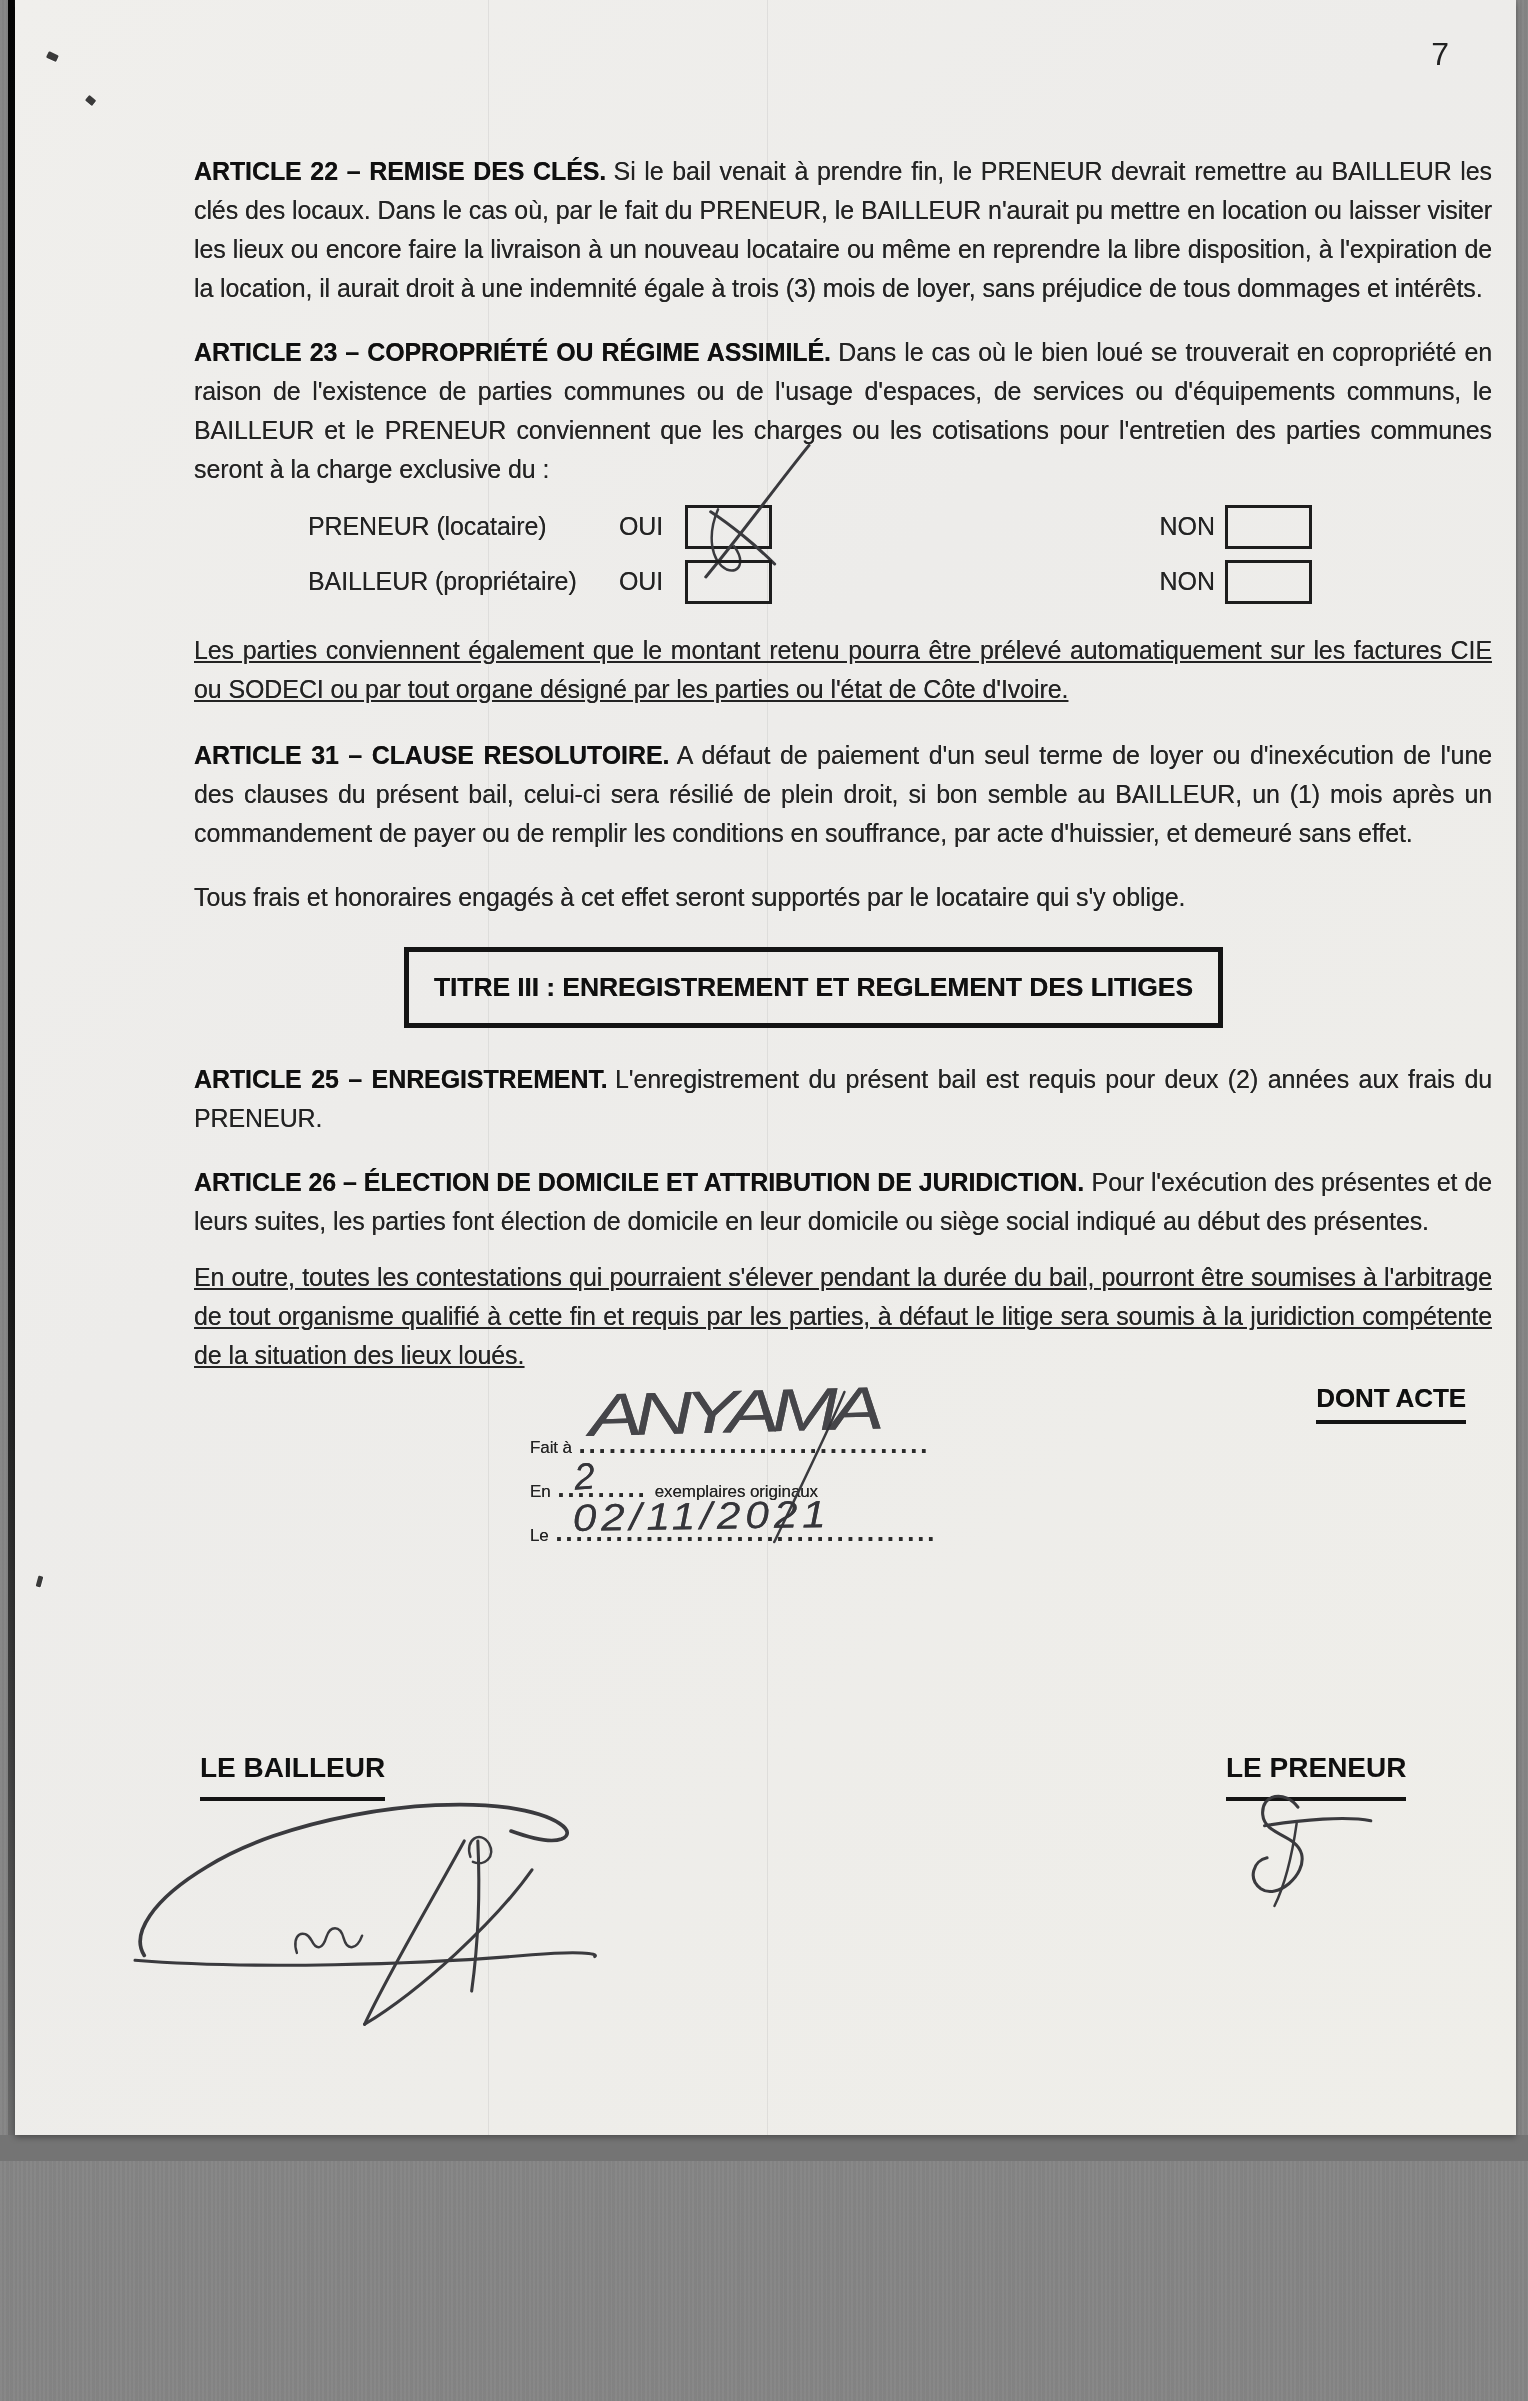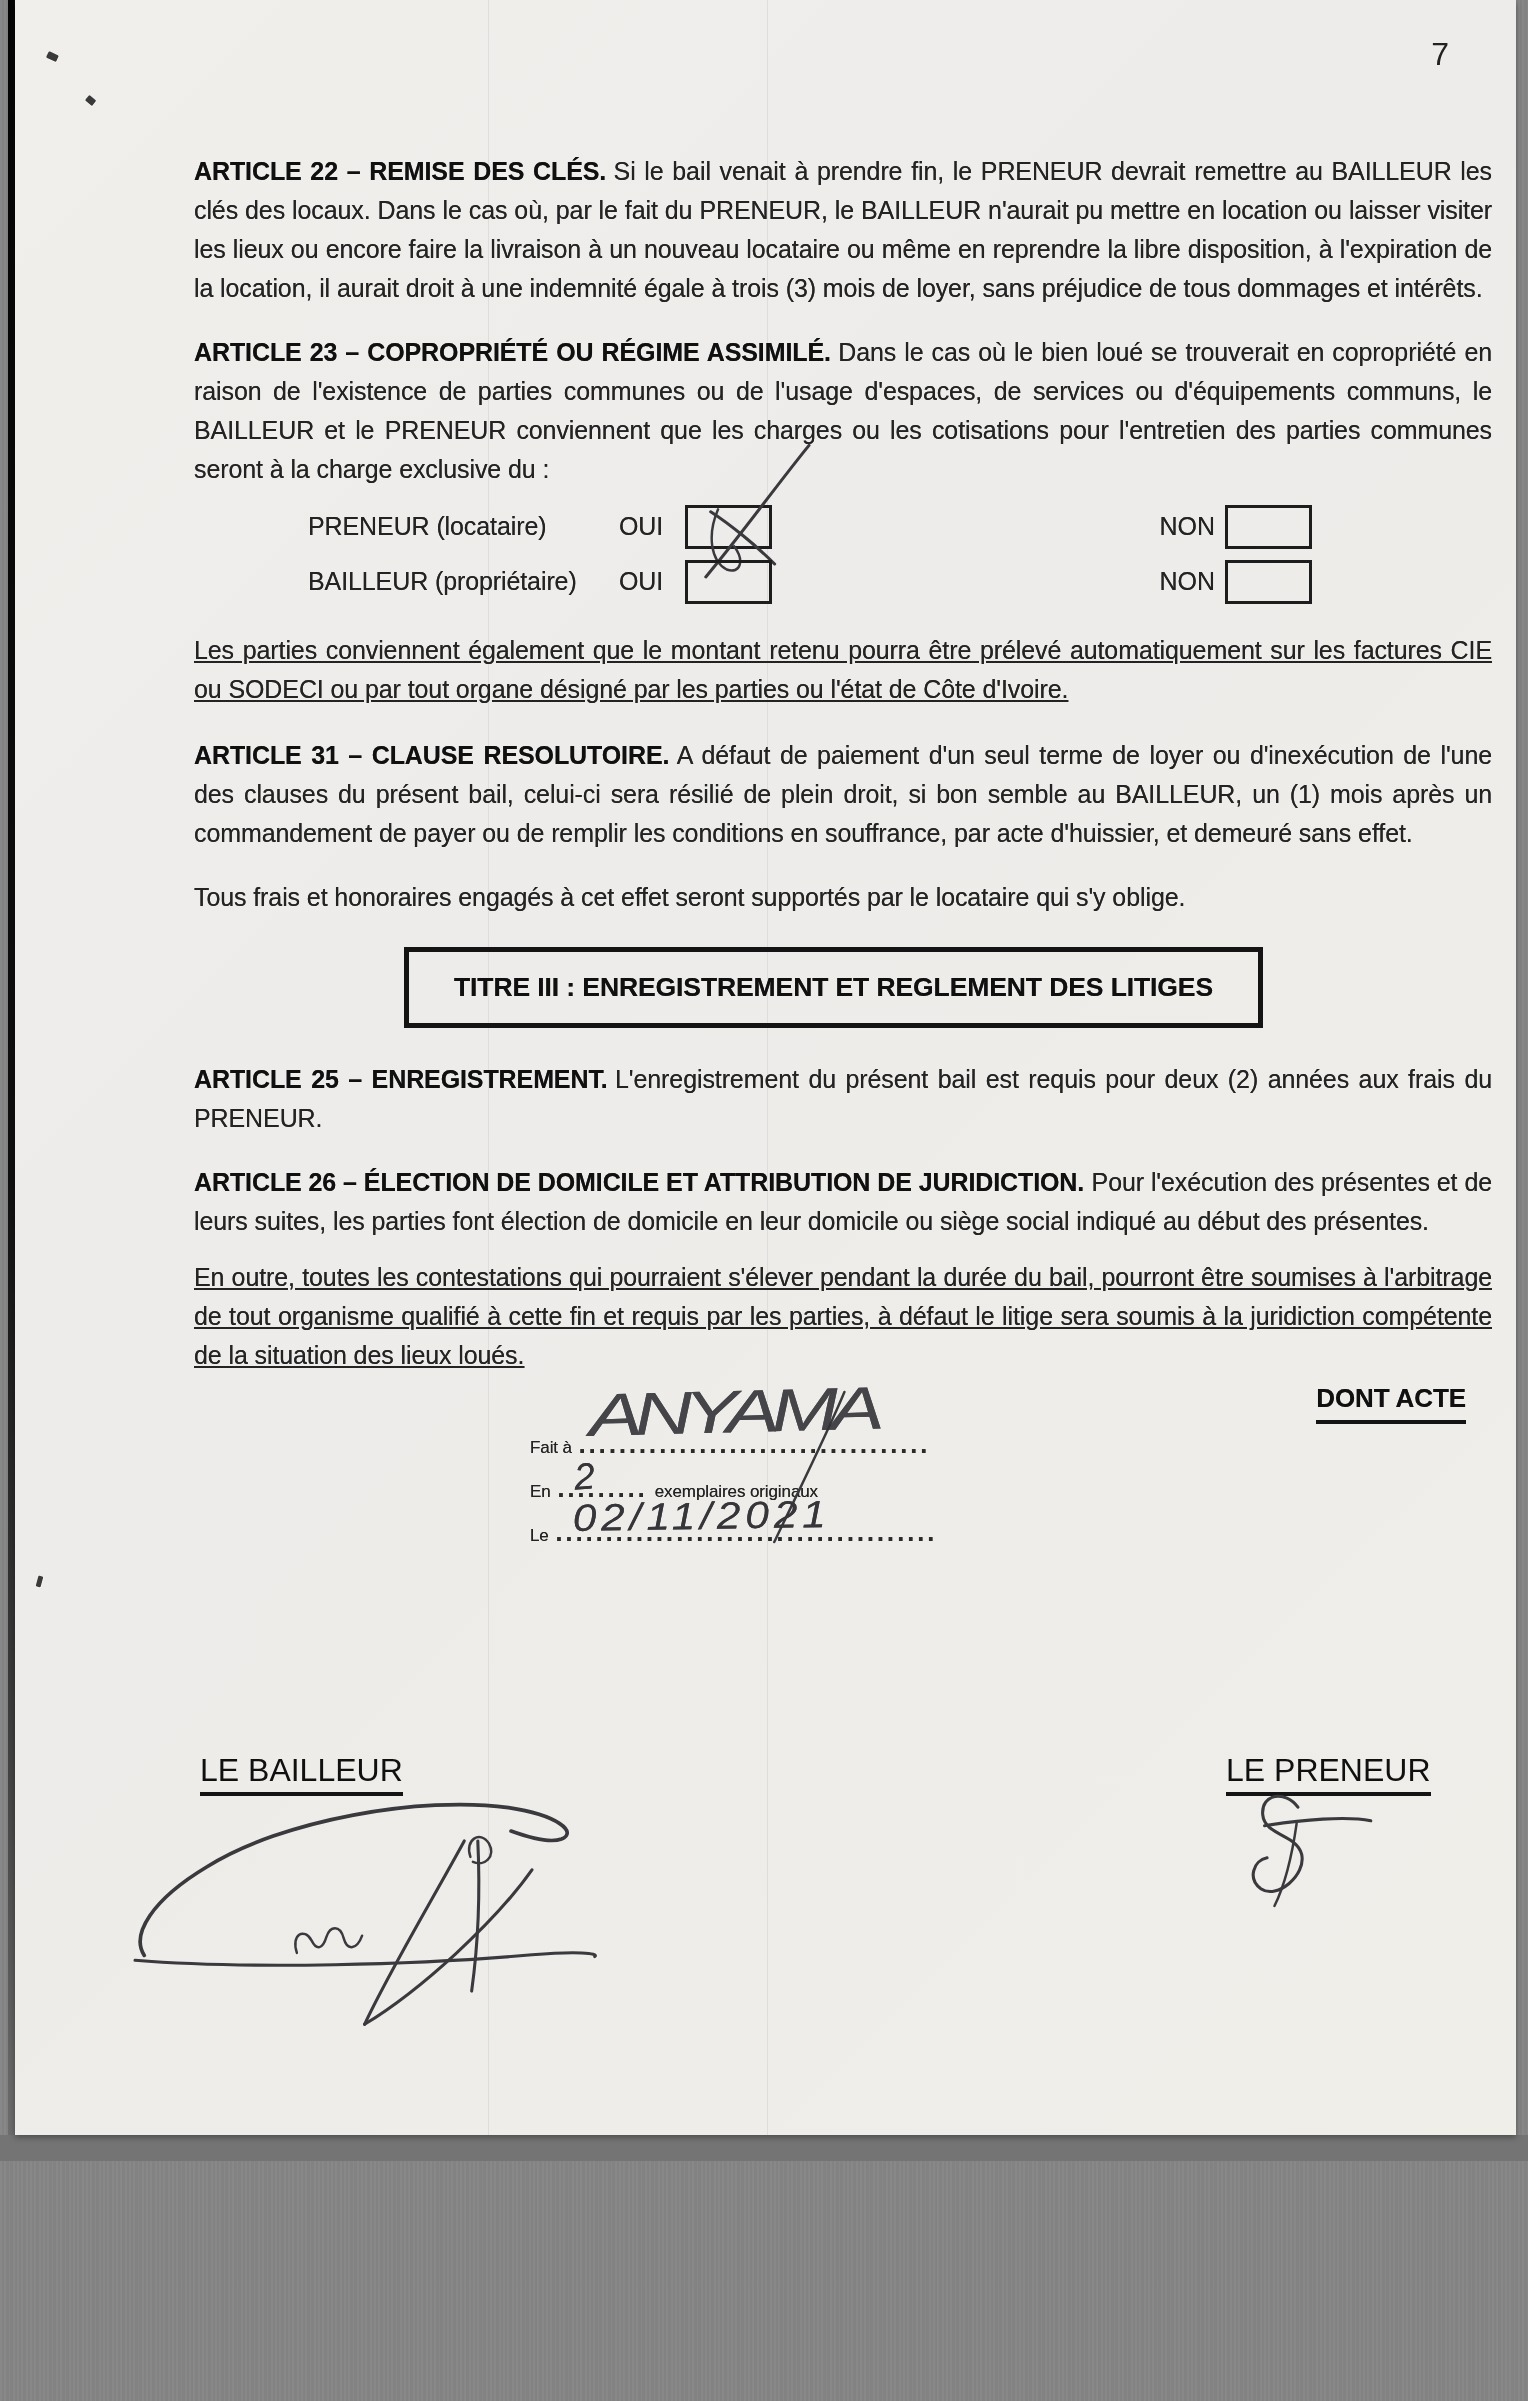--- a/index.html
+++ b/index.html
@@ -38,43 +38,43 @@
   .chk-row{display:flex;align-items:center;height:55px;padding-left:114px;text-align:left;}
   .chk-label{flex:0 0 311px;}
   .ouinon{flex:0 0 57px;}
   .box-wrap{position:relative;width:88px;height:44px;margin-left:8.6px;}
   .box{position:absolute;left:0;top:0;width:81px;height:38px;border:3.1px solid #1d1d1d;background:transparent;}
   .gap-non{margin-left:387px;}
   .check-svg{position:absolute;left:-20px;top:-67px;width:151px;height:169px;pointer-events:none;}
   .pen{fill:none;stroke:#3a3a3e;stroke-linecap:round;}
   
   .titre-box{margin:30px 0 0 210px;width:783px;border:5px solid #141414;
-    padding:16px 33px;text-align:center;font-weight:bold;font-size:26.5px;color:#101010;}
+    padding:16px 13px;text-align:center;font-weight:bold;font-size:26.5px;color:#101010;}
   
   .dont-acte-line{margin-top:3.7px;text-align:right;}
   .dont-acte{display:inline-block;font-weight:bold;font-size:26px;color:#101010;
     border-bottom:4.3px solid #141414;padding-bottom:2.5px;margin-right:26px;}
   
   .closing{margin:0 0 0 336px;line-height:41px;text-align:left;position:relative;}
   .closing .lbl{font-size:17px;}
   .dots{letter-spacing:3.1px;font-weight:bold;color:#2a2a2a;}
   .dots-wrap{position:relative;display:inline-block;}
   .place-scribble{position:absolute;left:11px;top:-38px;font-size:60px;font-style:italic;
     letter-spacing:-6.2px;color:#333338;opacity:.9;transform:scaleX(1.35) rotate(-2deg);
     transform-origin:left bottom;white-space:nowrap;line-height:1;}
   .hand-2{position:absolute;left:17px;top:-10px;font-size:37px;font-style:italic;color:#35353a;
     transform:rotate(-4deg);line-height:1;}
   .hand-date{position:absolute;left:17px;top:-13.6px;font-size:38px;font-style:italic;
     letter-spacing:4.3px;color:#35353a;transform:scaleX(1.12) rotate(-1deg);transform-origin:left bottom;
     white-space:nowrap;line-height:1;}
   .stray-svg{position:absolute;left:185px;top:-37px;width:185px;height:160px;pointer-events:none;}
   
   .sig-section{position:absolute;left:0;top:1747px;width:1528px;height:382px;}
-  .sig-label{position:absolute;font-weight:normal;font-size:32px;color:#101010;
-    border-bottom:4.3px solid #141414;padding-bottom:3px;}
+  .sig-label{position:absolute;font-weight:bold;font-size:28px;color:#101010;
+    border-bottom:4.3px solid #141414;padding-bottom:13px;}
   .bailleur-label{left:185px;top:5px;}
   .preneur-label{left:1211px;top:5px;}
   .bailleur-sig{position:absolute;left:86px;top:41px;width:505px;height:240px;}
   .preneur-sig{position:absolute;left:1189px;top:38px;width:173px;height:142px;}
 </style>
 </head>
 <body>
 
 <div id="screen">
   <div class="edge-left"></div>

